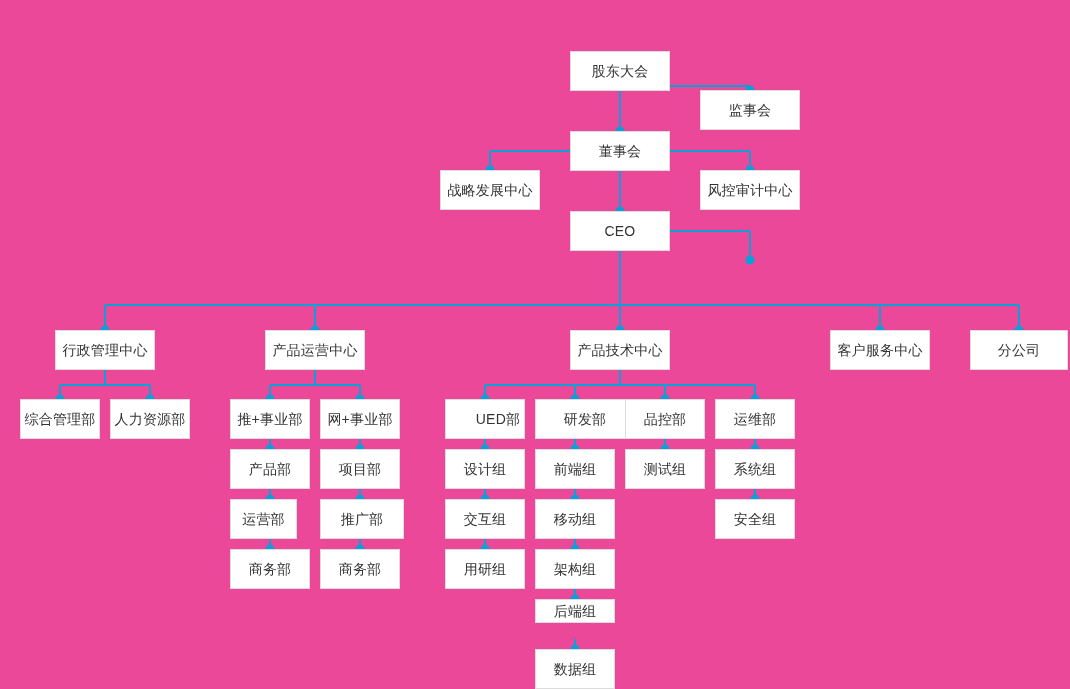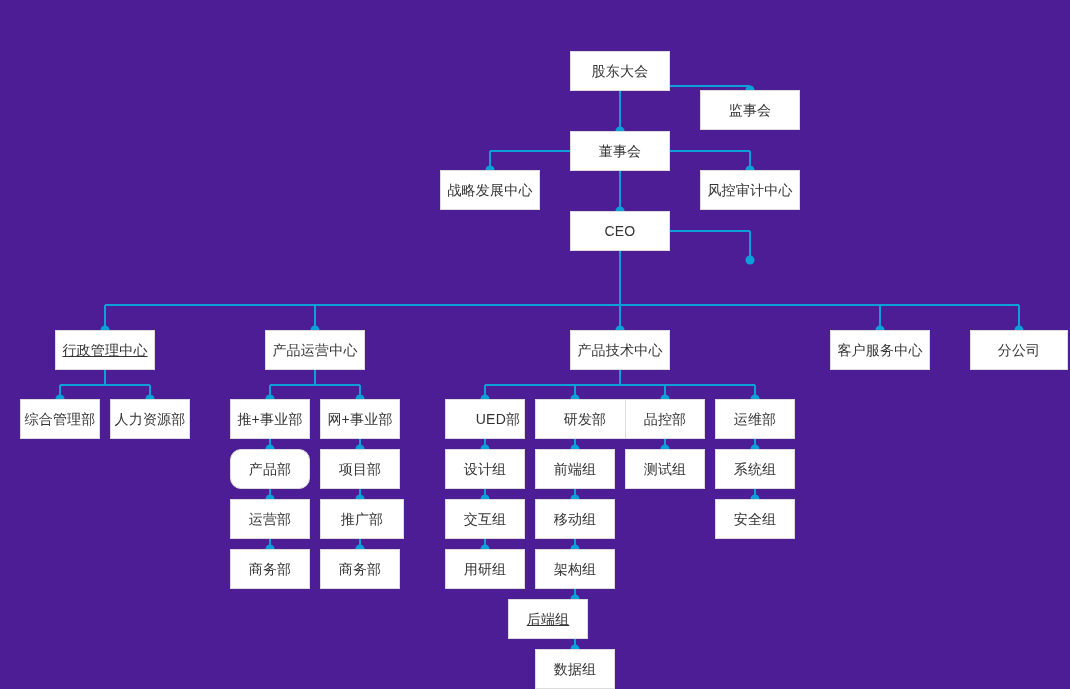--- a/index.html
+++ b/index.html
@@ -9,21 +9,21 @@
     background: #ffffff;
   }
   body {
     font-family: "Liberation Sans", "DejaVu Sans", sans-serif;
     -webkit-font-smoothing: antialiased;
   }
   #chart-root {
     position: relative;
     width: 1070px;
     height: 689px;
-    background: #4c1d95;
+    background: #ec4899;
     overflow: hidden;
   }
   #edge-layer {
     position: absolute;
     left: 0;
     top: 0;
     width: 1070px;
     height: 689px;
     pointer-events: none;
   }
@@ -174,21 +174,21 @@
       </div>
       <div class="org-node" style="left: 440px; top: 170px; width: 100px; height: 40px;">
         <span class="node-label">战略发展中心</span>
       </div>
       <div class="org-node" style="left: 700px; top: 170px; width: 100px; height: 40px;">
         <span class="node-label">风控审计中心</span>
       </div>
       <div class="org-node" style="left: 570px; top: 211px; width: 100px; height: 40px;">
         <span class="node-label">CEO</span>
       </div>
-      <div class="org-node" style="left: 55px; top: 330px; width: 100px; height: 40px; text-decoration: underline;">
+      <div class="org-node" style="left: 55px; top: 330px; width: 100px; height: 40px;">
         <span class="node-label">行政管理中心</span>
       </div>
       <div class="org-node" style="left: 265px; top: 330px; width: 100px; height: 40px;">
         <span class="node-label">产品运营中心</span>
       </div>
       <div class="org-node" style="left: 570px; top: 330px; width: 100px; height: 40px;">
         <span class="node-label">产品技术中心</span>
       </div>
       <div class="org-node" style="left: 830px; top: 330px; width: 100px; height: 40px;">
         <span class="node-label">客户服务中心</span>
@@ -198,24 +198,24 @@
       </div>
       <div class="org-node" style="left: 20px; top: 399px; width: 80px; height: 40px;">
         <span class="node-label">综合管理部</span>
       </div>
       <div class="org-node" style="left: 110px; top: 399px; width: 80px; height: 40px;">
         <span class="node-label">人力资源部</span>
       </div>
       <div class="org-node" style="left: 230px; top: 399px; width: 80px; height: 40px;">
         <span class="node-label">推+事业部</span>
       </div>
-      <div class="org-node" style="left: 230px; top: 449px; width: 80px; height: 40px; border-radius: 11px;">
+      <div class="org-node" style="left: 230px; top: 449px; width: 80px; height: 40px;">
         <span class="node-label">产品部</span>
       </div>
-      <div class="org-node" style="left: 230px; top: 499px; width: 80px; height: 40px;">
+      <div class="org-node" style="left: 230px; top: 499px; width: 67px; height: 40px;">
         <span class="node-label">运营部</span>
       </div>
       <div class="org-node" style="left: 230px; top: 549px; width: 80px; height: 40px;">
         <span class="node-label">商务部</span>
       </div>
       <div class="org-node" style="left: 320px; top: 399px; width: 80px; height: 40px;">
         <span class="node-label">网+事业部</span>
       </div>
       <div class="org-node" style="left: 320px; top: 449px; width: 80px; height: 40px;">
         <span class="node-label">项目部</span>
@@ -243,21 +243,21 @@
       </div>
       <div class="org-node" style="left: 535px; top: 449px; width: 80px; height: 40px;">
         <span class="node-label">前端组</span>
       </div>
       <div class="org-node" style="left: 535px; top: 499px; width: 80px; height: 40px;">
         <span class="node-label">移动组</span>
       </div>
       <div class="org-node" style="left: 535px; top: 549px; width: 80px; height: 40px;">
         <span class="node-label">架构组</span>
       </div>
-      <div class="org-node" style="left: 508px; top: 599px; width: 80px; height: 40px; text-decoration: underline;">
+      <div class="org-node" style="left: 535px; top: 599px; width: 80px; height: 24px;">
         <span class="node-label">后端组</span>
       </div>
       <div class="org-node" style="left: 535px; top: 649px; width: 80px; height: 40px;">
         <span class="node-label">数据组</span>
       </div>
       <div class="org-node" style="left: 625px; top: 399px; width: 80px; height: 40px;">
         <span class="node-label">品控部</span>
       </div>
       <div class="org-node" style="left: 625px; top: 449px; width: 80px; height: 40px;">
         <span class="node-label">测试组</span>

